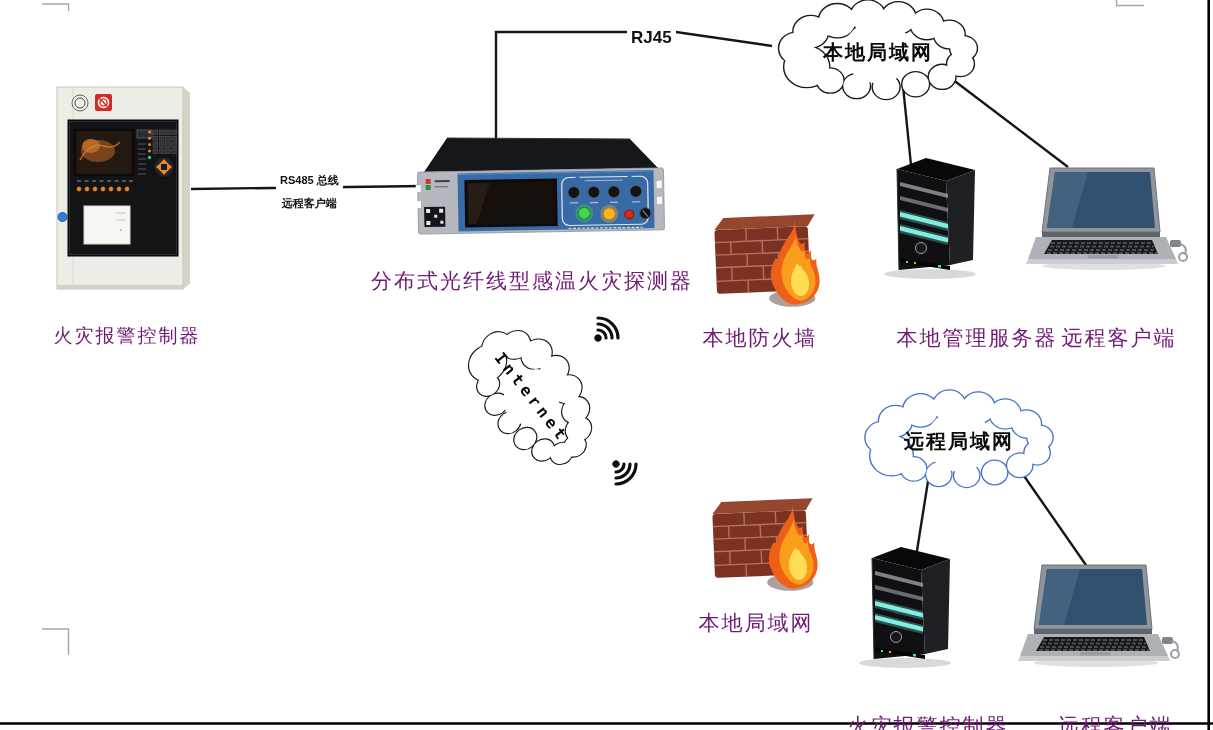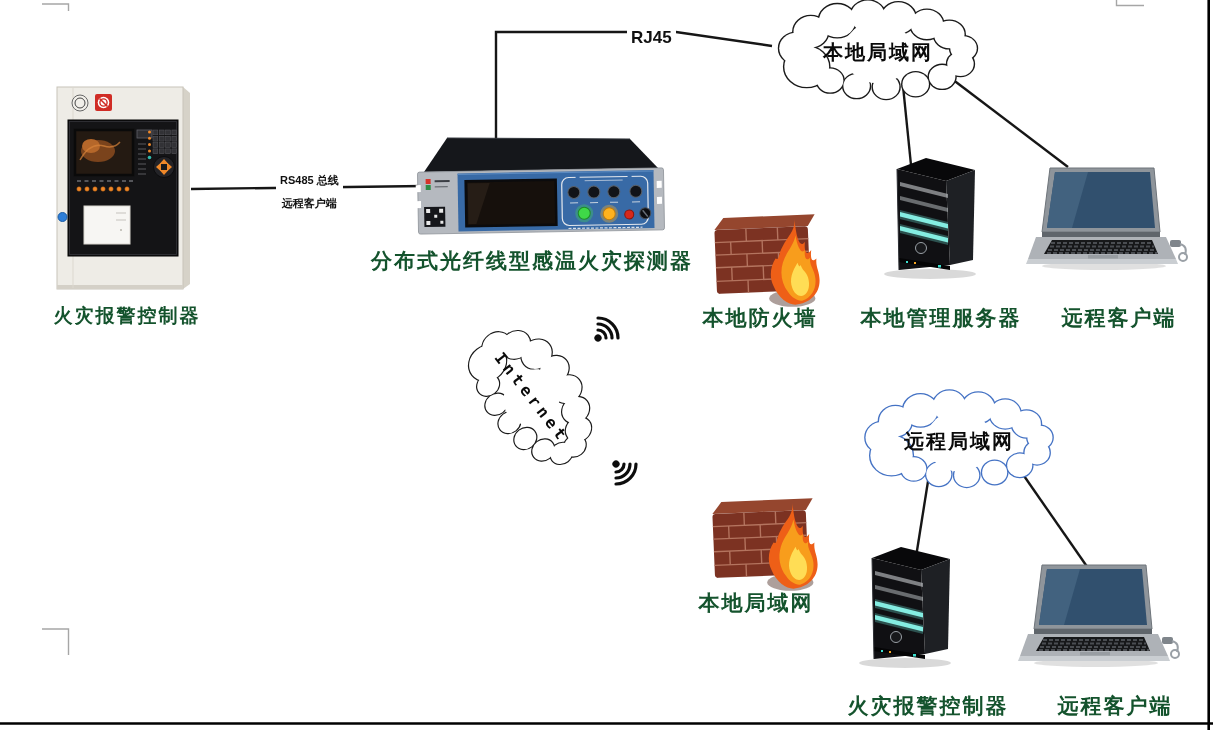--- a/index.html
+++ b/index.html
@@ -1,21 +1,21 @@
 <!DOCTYPE html>
 <html><head>
 <meta charset="utf-8">
 <style>
   html,body{margin:0;padding:0;background:#fff;}
   .stage{position:relative;width:1213px;height:730px;background:#fff;overflow:hidden;
          font-family:"Liberation Serif",serif;}
   .abs{position:absolute;}
   svg{display:block;overflow:visible;}
   .node-label{position:absolute;transform:translateX(-50%);white-space:nowrap;
-      font-weight:bold;color:#14532d;font-size:21px;letter-spacing:2px;}
+      font-weight:normal;color:#701a75;font-size:21px;letter-spacing:2px;margin-top:20px;}
   .cloud-wrap{position:absolute;}
   .cloud-label{position:absolute;left:0;top:0;width:100%;height:100%;
       display:flex;align-items:center;justify-content:center;
       font-weight:bold;font-size:20px;letter-spacing:2px;color:#0a0a0a;}
   .conn-label{position:absolute;background:#fff;font-family:"Liberation Sans",sans-serif;
       font-weight:bold;color:#111;padding:0 4px;white-space:nowrap;margin-top:8px;}
   #rs485-label{left:276px;top:161px;font-size:11px;line-height:23px;text-align:center;}
   #rj45-label{left:627px;top:20px;font-size:17px;}
   .internet-box{position:absolute;left:10px;top:51px;width:170px;height:88px;
       transform:rotate(52deg);}
@@ -496,18 +496,18 @@
 
   <div class="conn-label" id="rs485-label">
     <div>RS485 总线</div>
     <div>远程客户端</div>
   </div>
   <div class="conn-label" id="rj45-label">RJ45</div>
 
   <div class="node-label" style="left:127px;top:303px;font-size:19px">火灾报警控制器</div>
   <div class="node-label" style="left:532px;top:247px">分布式光纤线型感温火灾探测器</div>
   <div class="node-label" style="left:760px;top:304px">本地防火墙</div>
-  <div class="node-label" style="left:941px;top:304px">本地管理服务器</div>
+  <div class="node-label" style="left:977px;top:304px">本地管理服务器</div>
   <div class="node-label" style="left:1119px;top:304px">远程客户端</div>
   <div class="node-label" style="left:756px;top:589px">本地局域网</div>
   <div class="node-label" style="left:928px;top:692px">火灾报警控制器</div>
   <div class="node-label" style="left:1115px;top:692px">远程客户端</div>
 </div>
 
 </body></html>

